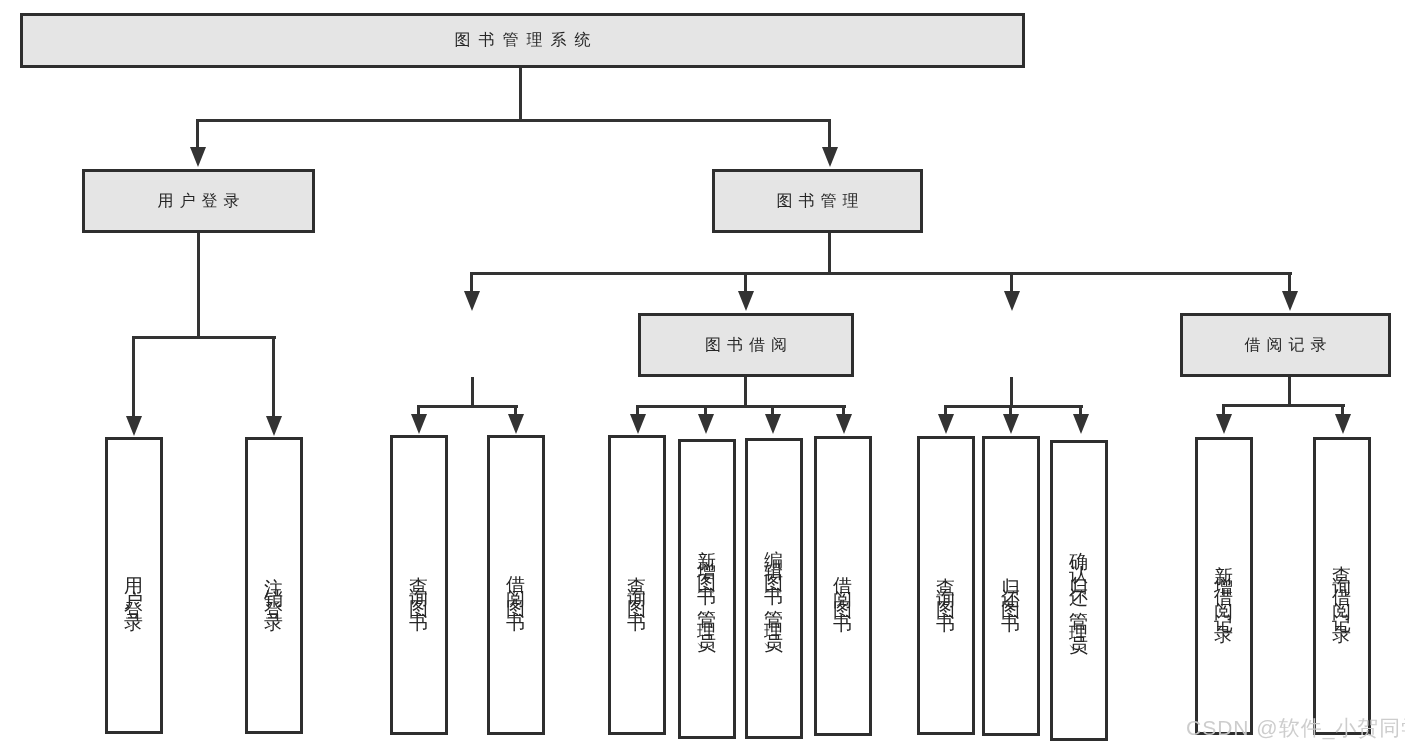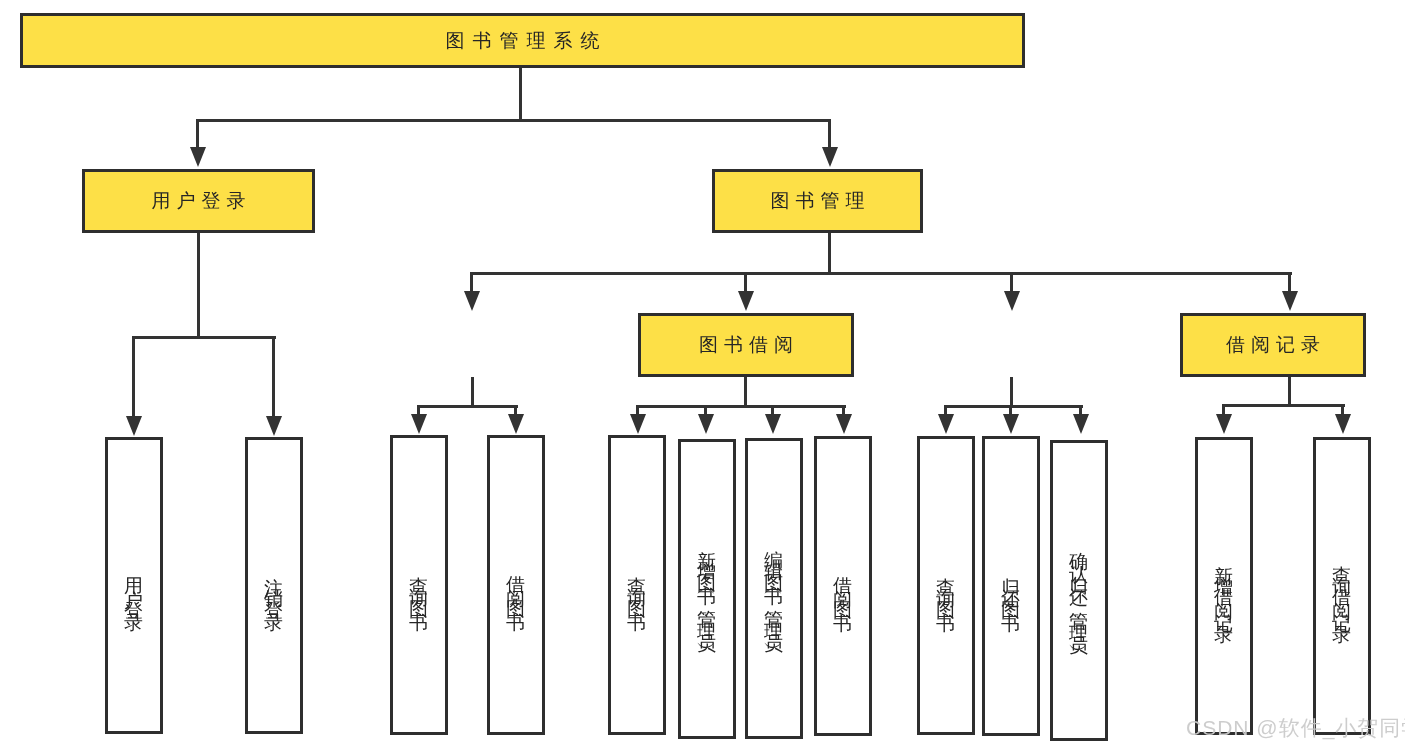--- a/index.html
+++ b/index.html
@@ -8,23 +8,23 @@
     width:1405px;height:747px;
     background:#ffffff;
     font-family:"Liberation Sans","DejaVu Sans",sans-serif;
     overflow:hidden;
   }
   
   .hbox{
     position:absolute;
     box-sizing:border-box;
     border:3px solid #2e2e2e;
-    background:#fde047;
+    background:#e5e5e5;
     display:flex;align-items:center;justify-content:center;
-    font-size:19px;color:#262626;letter-spacing:6px;
+    font-size:16px;color:#262626;letter-spacing:6px;
     text-indent:6px;
   }
   .hbox.root{letter-spacing:8px;text-indent:8px;}
   
   .tall{
     position:absolute;
     box-sizing:border-box;
     width:58px;
     border:3px solid #2e2e2e;
     background:#ffffff;
@@ -94,21 +94,21 @@
   <div class="v" style="left:744px;top:272px;height:21px"></div>
   <div class="ah" style="left:738px;top:291px"></div>
   <div class="v" style="left:1010px;top:272px;height:21px"></div>
   <div class="ah" style="left:1004px;top:291px"></div>
   <div class="v" style="left:1288px;top:272px;height:21px"></div>
   <div class="ah" style="left:1282px;top:291px"></div>
 
   <div class="hbox" style="left:638px;top:313px;width:216px;height:64px">
     <span>图书借阅</span>
   </div>
-  <div class="hbox" style="left:1180px;top:313px;width:186px;height:64px">
+  <div class="hbox" style="left:1180px;top:313px;width:211px;height:64px">
     <span>借阅记录</span>
   </div>
 
   <div class="v" style="left:471px;top:377px;height:28px"></div>
   <div class="h" style="left:417px;top:405px;width:101px"></div>
   <div class="v" style="left:417px;top:405px;height:11px"></div>
   <div class="ah" style="left:411px;top:414px"></div>
   <div class="v" style="left:514px;top:405px;height:11px"></div>
   <div class="ah" style="left:508px;top:414px"></div>
 

